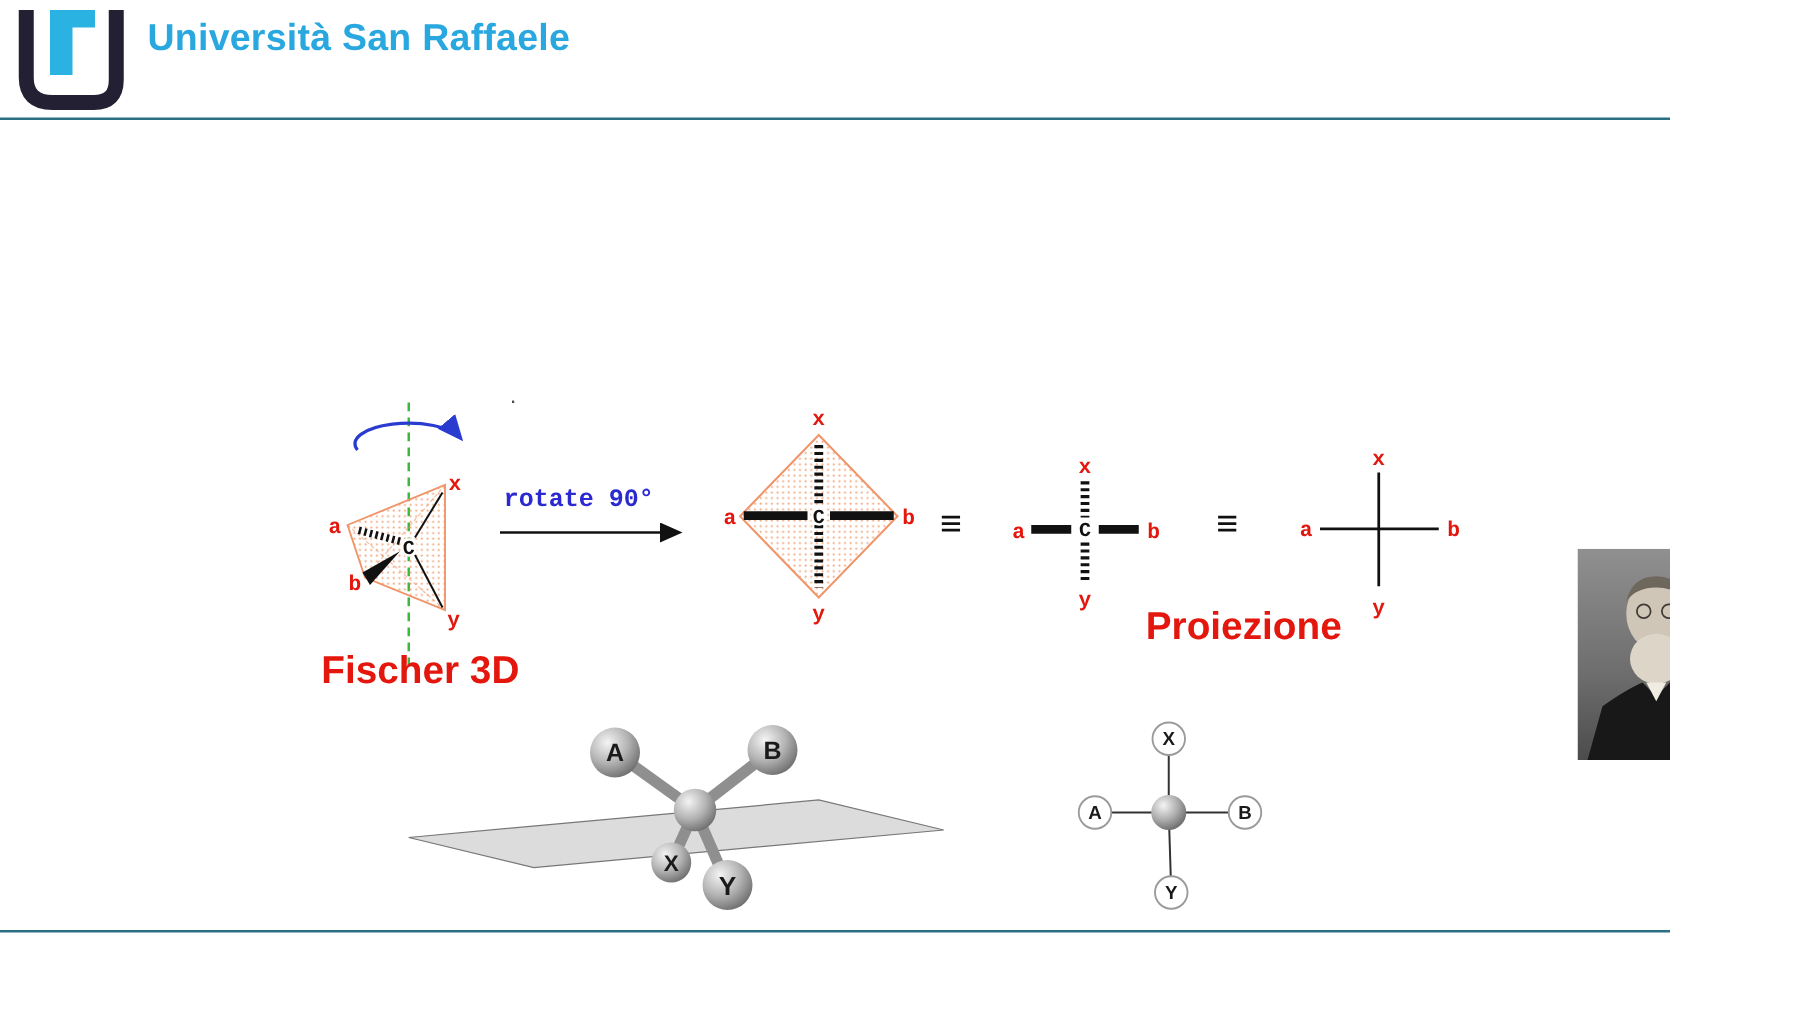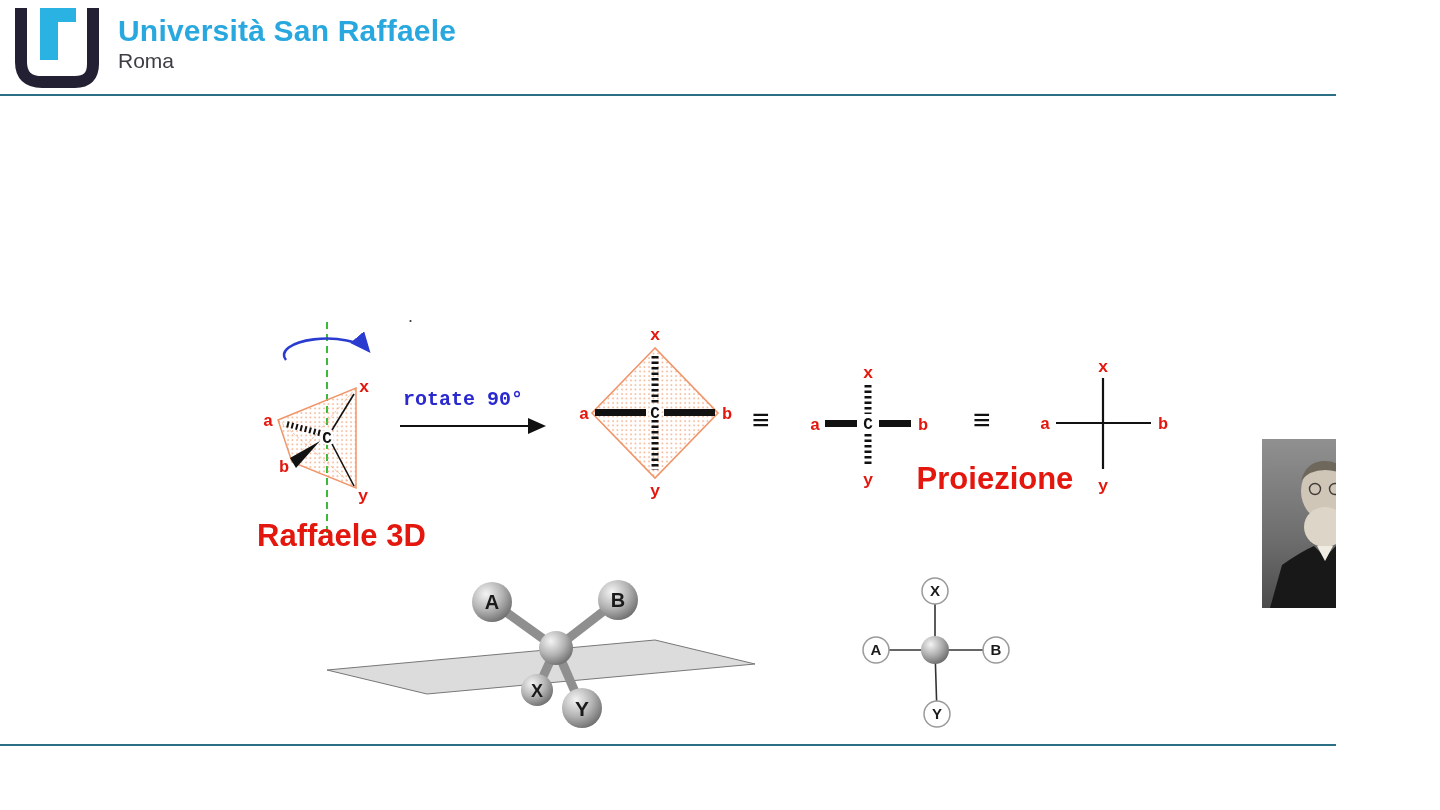--- a/index.html
+++ b/index.html
@@ -25,21 +25,20 @@
 
 <div class="slide">
 
   <header class="abs" style="left:12px;top:6px;display:flex;align-items:flex-start;gap:16px">
     <svg width="90" height="82" viewBox="0 0 90 82">
       <path d="M9,2 L9,56 Q9,76 30,76 L63,76 Q81,76 81,58 L81,2" fill="none" stroke="#232033" stroke-width="12"></path>
       <path d="M28,2 L64,2 L64,16 L46,16 L46,54 L28,54 Z" fill="#2ab3e2"></path>
     </svg>
     <div style="padding-top:8px">
       <div class="uni-name">Università San Raffaele</div>
-      <div class="uni-city">Roma</div>
     </div>
   </header>
 
   <div class="rule" style="top:94px"></div>
 
   <div class="abs dot-mark" style="left:408px;top:306px">.</div>
 
   <svg class="abs" style="left:250px;top:312px" width="180" height="230" viewBox="0 0 180 230">
     <defs>
       <pattern id="dots1" width="4.5" height="4.5" patternUnits="userSpaceOnUse">
@@ -62,21 +61,21 @@
     </g>
     <polygon points="70,129 40,146 46,156" fill="#111"></polygon>
     <line x1="70" y1="121" x2="36" y2="112" stroke="#111" stroke-width="6" stroke-dasharray="2 2.6"></line>
     <text class="chemC" x="77" y="131" text-anchor="middle">C</text>
     <text class="chem" x="18" y="114" text-anchor="middle">a</text>
     <text class="chem" x="34" y="160" text-anchor="middle">b</text>
     <text class="chem" x="114" y="80" text-anchor="middle">x</text>
     <text class="chem" x="113" y="189" text-anchor="middle">y</text>
   </svg>
 
-  <div class="abs red-label" style="left:257px;top:518px">Raffaele 3D</div>
+  <div class="abs red-label" style="left:257px;top:518px">Fischer 3D</div>
 
   <svg class="abs" style="left:395px;top:385px" width="165" height="55" viewBox="0 0 165 55">
     <defs>
       <marker id="arrBlack" markerWidth="10" markerHeight="9" refX="7.5" refY="4" orient="auto">
         <path d="M0,0 L9,4 L0,8 Z" fill="#111"></path>
       </marker>
     </defs>
     <text class="rotate-text" x="8" y="20">rotate 90°</text>
     <line x1="5" y1="41" x2="148" y2="41" stroke="#111" stroke-width="2" marker-end="url(#arrBlack)"></line>
   </svg>
@@ -117,21 +116,21 @@
 
   <svg class="abs" style="left:1030px;top:352px" width="150" height="150" viewBox="0 0 150 150">
     <line x1="26" y1="71" x2="121" y2="71" stroke="#111" stroke-width="2.2"></line>
     <line x1="73" y1="26" x2="73" y2="117" stroke="#111" stroke-width="2.2"></line>
     <text class="chem" x="73" y="20" text-anchor="middle">x</text>
     <text class="chem" x="73" y="139" text-anchor="middle">y</text>
     <text class="chem" x="15" y="77" text-anchor="middle">a</text>
     <text class="chem" x="133" y="77" text-anchor="middle">b</text>
   </svg>
 
-  <div class="abs red-label proj-label" style="left:895px;top:458px;width:200px">
+  <div class="abs red-label proj-label" style="left:895px;top:480px;width:200px">
     <div>Proiezione</div>
   </div>
 
   <svg class="abs" style="left:315px;top:578px" width="450" height="165" viewBox="0 0 450 165">
     <defs>
       <radialGradient id="sph" cx="35%" cy="30%" r="75%">
         <stop offset="0%" stop-color="#f4f4f4"></stop>
         <stop offset="55%" stop-color="#b3b3b3"></stop>
         <stop offset="100%" stop-color="#6e6e6e"></stop>
       </radialGradient>

